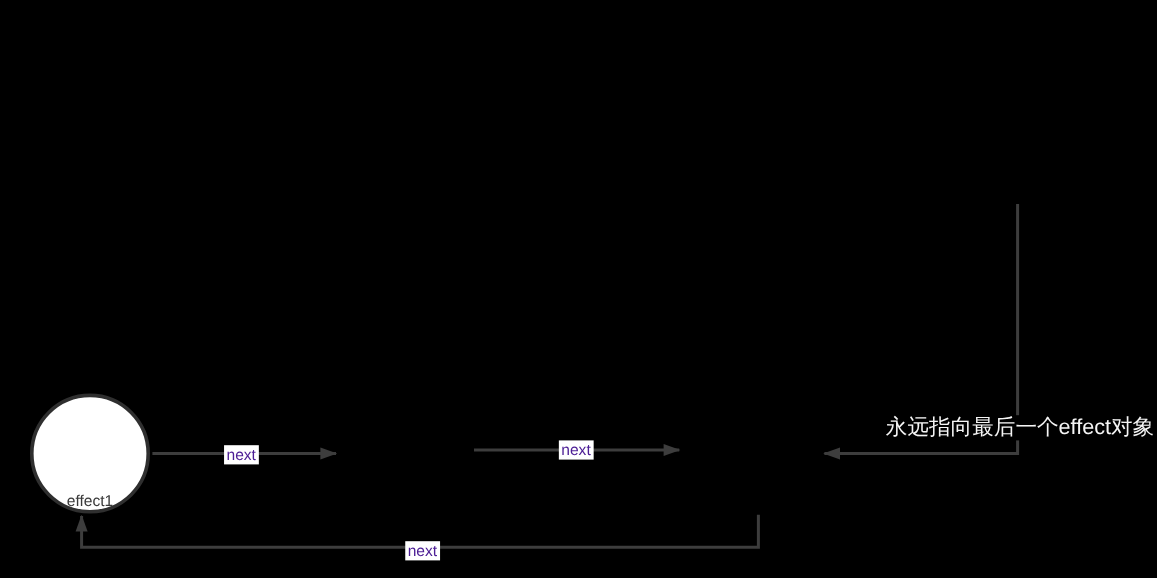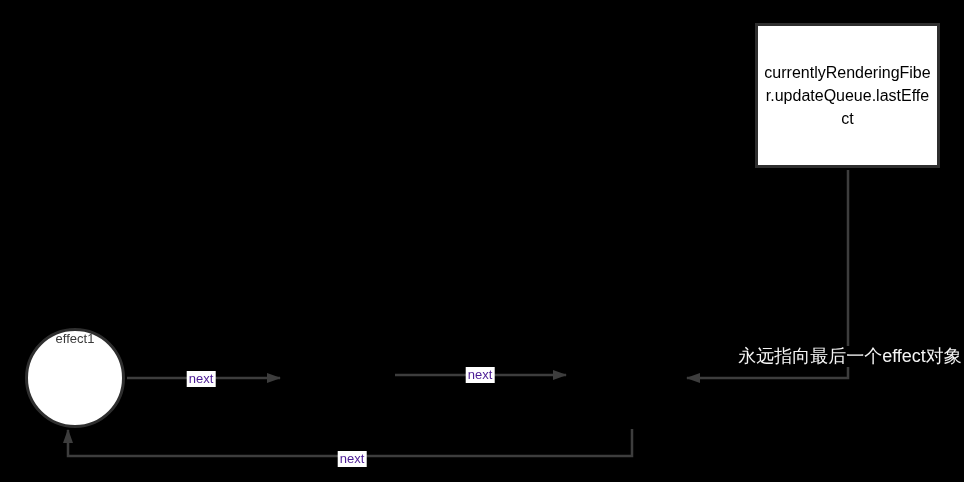--- a/index.html
+++ b/index.html
@@ -28,21 +28,21 @@
     stroke-width: 2.5;
     stroke-linejoin: miter;
   }
   .node {
     position: absolute;
     box-sizing: border-box;
     background: #ffffff;
     border: 3px solid #2f2f2f;
     border-radius: 50%;
     display: flex;
-    align-items: flex-start;
+    align-items: flex-end;
     justify-content: center;
     color: #3a3a3a;
     font-size: 13px;
   }
   .node.n1 { left: 25px;  top: 328px; width: 100px; height: 100px; }
   .node.n2 { left: 292px; top: 324px; width: 100px; height: 100px; }
   .node.n3 { left: 580px; top: 328px; width: 102px; height: 102px; }
   .ref-box {
     position: absolute;
     left: 755px;
@@ -101,23 +101,20 @@
       <marker id="arw" viewBox="0 0 16 12" markerWidth="16" markerHeight="12" refX="14" refY="6" orient="auto" markerUnits="userSpaceOnUse">
         <path d="M1,1 L15,6 L1,11 Z" fill="#3d3d3d" stroke="none" style="stroke:none;fill:#3d3d3d;"></path>
       </marker>
     </defs>
     <path d="M127,378 H280" marker-end="url(#arw)"></path>
     <path d="M395,375 H566" marker-end="url(#arw)"></path>
     <path d="M848,170 V378 H687" marker-end="url(#arw)"></path>
     <path d="M632,429 V456 H68 V430" marker-end="url(#arw)"></path>
   </svg>
 
-  <div class="ref-box">
-    <span>currentlyRenderingFiber.updateQueue.lastEffect</span>
-  </div>
 
   <div class="node n1">
     <span>effect1</span>
   </div>
 
   <div class="edge-label e1">next</div>
   <div class="edge-label e2">next</div>
   <div class="edge-label e3">next</div>
 
   <div class="annotation">永远指向最后一个effect对象</div>

